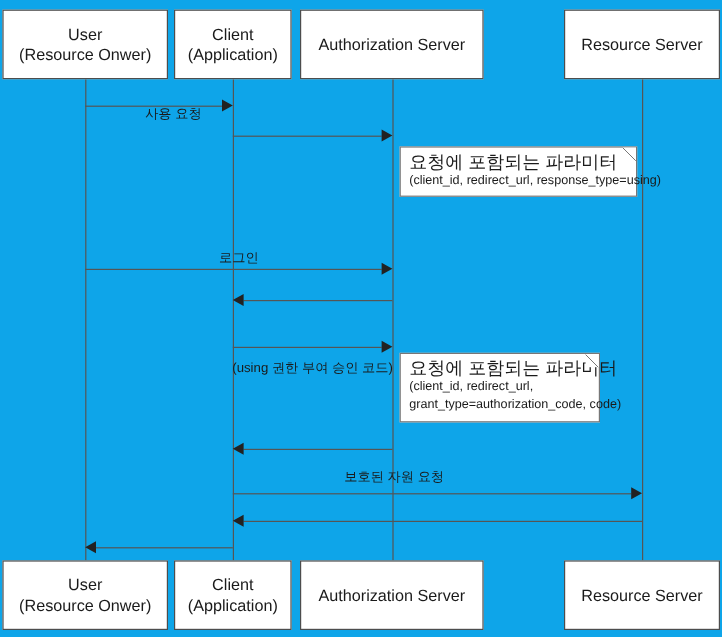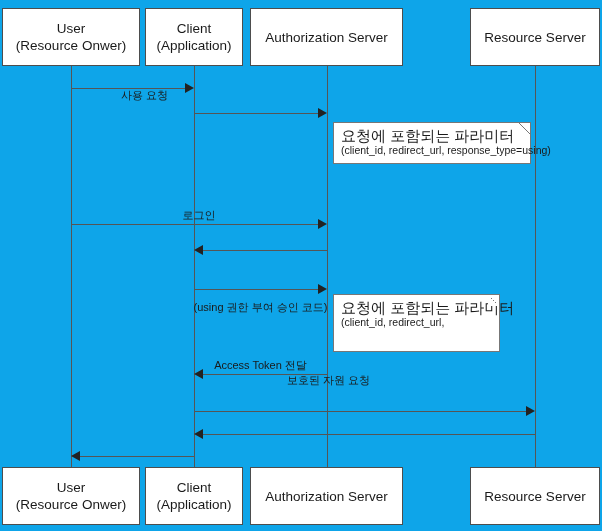--- a/index.html
+++ b/index.html
@@ -125,43 +125,43 @@
 
   <div class="msg" style="left:203px; top:250px; width:124px;"></div>
   <div class="arrowhead left" style="left:194px; top:245px;"></div>
 
   <div class="msg" style="left:194px; top:289px; width:124px;"></div>
   <div class="arrowhead right" style="left:318px; top:284px;"></div>
   <div class="msg-label" style="left:189px; top:261px; width:143px;margin-top:39px;">(using 권한 부여 승인 코드)</div>
 
   <div class="msg" style="left:203px; top:374px; width:124px;"></div>
   <div class="arrowhead left" style="left:194px; top:369px;"></div>
-  <div class="msg-label" style="left:194px; top:358px; width:133px;">Access Token 전달</div>
 
   <div class="msg" style="left:194px; top:411px; width:332px;"></div>
   <div class="arrowhead right" style="left:526px; top:406px;"></div>
-  <div class="msg-label" style="left:262px; top:373px; width:133px;">보호된 자원 요청</div>
+  <div class="msg-label" style="left:262px; top:391px; width:133px;">보호된 자원 요청</div>
 
   <div class="msg" style="left:203px; top:434px; width:332px;"></div>
   <div class="arrowhead left" style="left:194px; top:429px;"></div>
 
   <div class="msg" style="left:80px; top:456px; width:114px;"></div>
   <div class="arrowhead left" style="left:71px; top:451px;"></div>
 
   <div class="note" style="left:333px; top:122px; width:198px; height:42px;">
     <div class="fold"></div>
     <div class="nline t">요청에 포함되는 파라미터</div>
     <div class="nline">(client_id, redirect_url, response_type=using)</div>
   </div>
 
 
   <div class="note" style="left:333px; top:294px; width:167px; height:58px;">
     <div class="fold"></div>
     <div class="nline t">요청에 포함되는 파라미터</div>
     <div class="nline">(client_id, redirect_url,</div>
+    <div class="nline">grant_type=authorization_code, code)</div>
   </div>
 
   <div class="actor-box" style="left:2px; top:467px; width:138px; height:58px;">
     <div class="l1">User</div>
     <div class="l2">(Resource Onwer)</div>
   </div>
   <div class="actor-box" style="left:145px; top:467px; width:98px; height:58px;">
     <div class="l1">Client</div>
     <div class="l2">(Application)</div>
   </div>

